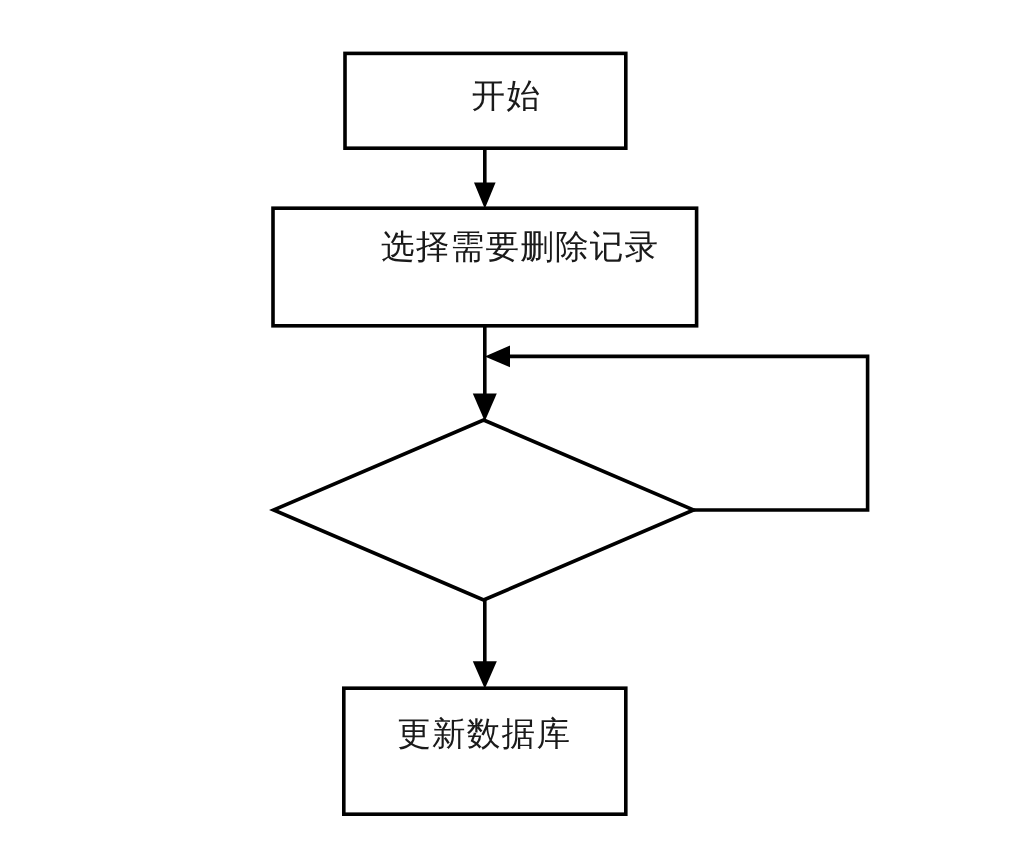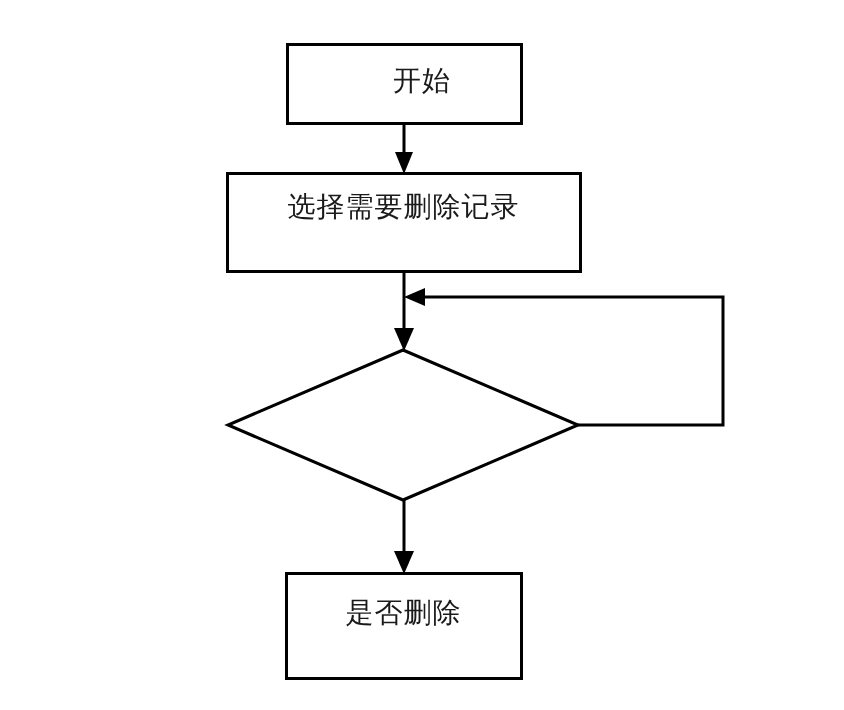--- a/index.html
+++ b/index.html
@@ -41,20 +41,21 @@
   #label-start {
     left: 273px;
     top: 66px;
     width: 234px;
     margin-left: 32px;
   }
   #label-select {
     left: 227px;
     top: 192px;
     width: 353px;
+    padding-left: 30px;
   }
   #label-decision {
     left: 228px;
     top: 403px;
     width: 350px;
   }
   #label-update {
     left: 286px;
     top: 598px;
     width: 235px;
@@ -95,15 +96,15 @@
       <polygon points="404,297 425,288 425,306" fill="#000000"></polygon>
     </g>
 
   </svg>
 
   <div class="node-label" id="label-start">开始</div>
 
   <div class="node-label" id="label-select">选择需要删除记录</div>
 
 
-  <div class="node-label" id="label-update">是否删除</div>
+  <div class="node-label" id="label-update">更新数据库</div>
 
 </div>
 
 </body></html>

